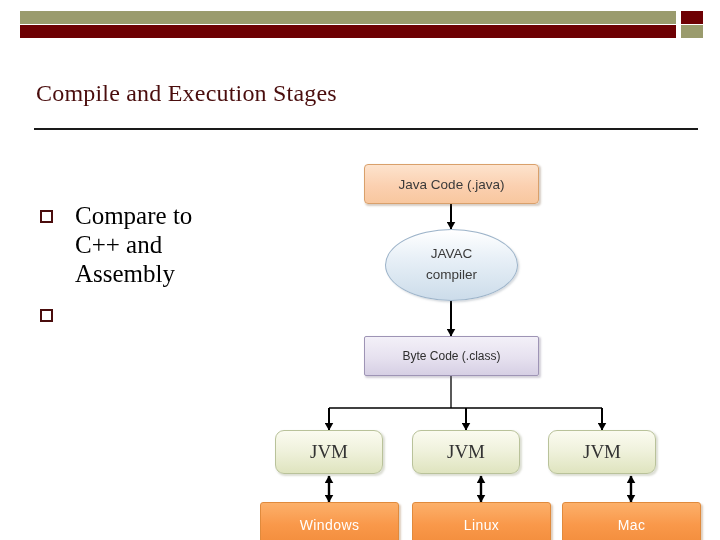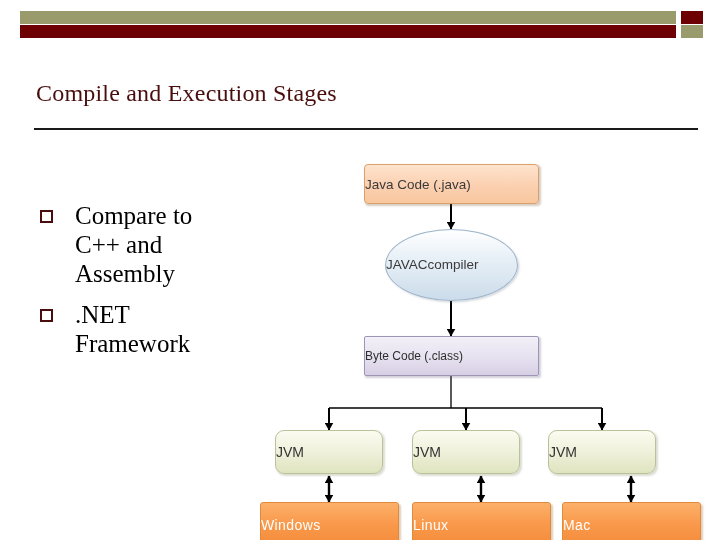--- a/index.html
+++ b/index.html
@@ -113,21 +113,21 @@
     left: 240px;
     top: 150px;
     width: 470px;
     height: 390px;
   }
   .node {
     position: absolute;
     box-sizing: border-box;
     display: flex;
     align-items: center;
-    justify-content: flex-start;
+    justify-content: center;
     font-family: "Liberation Sans", sans-serif;
     text-align: center;
   }
 
   
   #node-java-code {
     left: 124px;
     top: 14px;
     width: 175px;
     height: 40px;
@@ -143,21 +143,21 @@
   #node-javac {
     left: 145px;
     top: 79px;
     width: 133px;
     height: 72px;
     border: 1.3px solid #9cb3c9;
     border-radius: 50%;
     background: linear-gradient(to bottom, #ffffff 0%, #e8f0f7 40%, #ccdcea 100%);
     font-size: 13.5px;
     color: #3a3a3a;
-    flex-direction: row;
+    flex-direction: column;
     line-height: 1.55;
     box-shadow: 1.5px 1.5px 2px rgba(110,125,140,0.28);
   }
 
   
   #node-byte-code {
     left: 124px;
     top: 186px;
     width: 175px;
     height: 40px;
@@ -170,23 +170,24 @@
   }
 
   
   .node-jvm {
     top: 280px;
     width: 108px;
     height: 44px;
     border: 1.3px solid #b9c29a;
     border-radius: 9px;
     background: linear-gradient(to bottom, #fbfbf0 0%, #f0f2dd 45%, #dfe4bf 100%);
-    font-size: 14px;
+    font-size: 19px;
     color: #333333;
     box-shadow: 1.5px 1.5px 2px rgba(130,135,100,0.28);
+    font-family: Liberation Serif, serif;
   }
   #node-jvm-1 { left: 35px; }
   #node-jvm-2 { left: 172px; }
   #node-jvm-3 { left: 308px; }
 
   
   .node-os {
     top: 352px;
     width: 139px;
     height: 46px;
@@ -224,21 +225,20 @@
 <div id="page-title">Compile and Execution Stages</div>
 <div id="title-rule"></div>
 
 <div id="bullet-list">
   <div class="bullet-row">
     <span class="bullet-marker"></span>
     <span class="bullet-text">Compare to C++ and Assembly</span>
   </div>
   <div class="bullet-row">
     <span class="bullet-marker"></span>
-    <span class="bullet-text">.NET Framework</span>
   </div>
 </div>
 
 <div id="flowchart">
 
   <svg id="connectors" viewBox="0 0 470 390">
     <defs>
       <marker id="arrowhead" markerWidth="9" markerHeight="8" refX="4.5" refY="7.4" orient="0" markerUnits="userSpaceOnUse">
         <polygon points="0,0 9,0 4.5,8" fill="#000000"></polygon>
       </marker>

